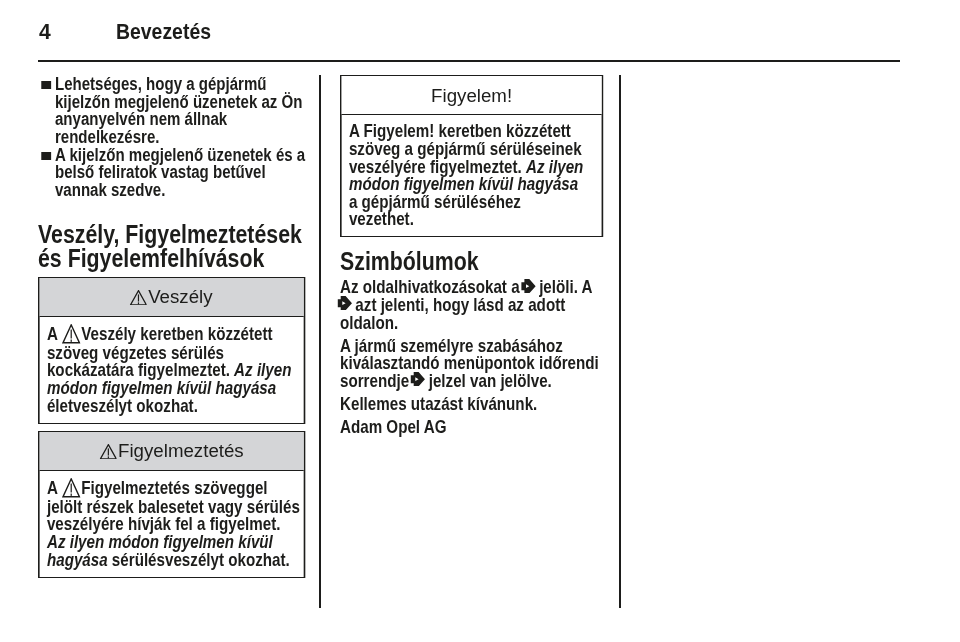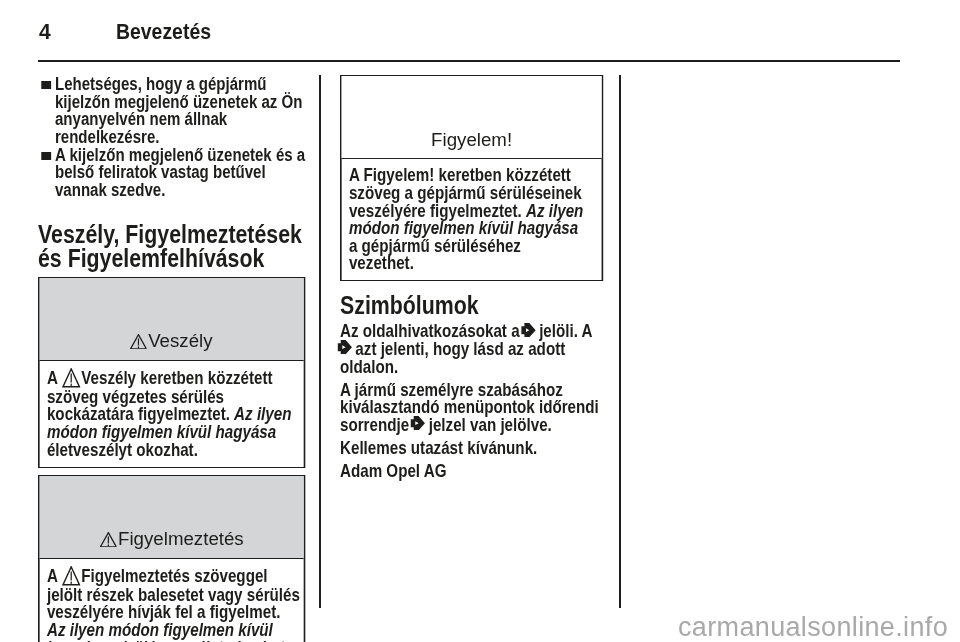--- a/index.html
+++ b/index.html
@@ -31,21 +31,21 @@
                 line-height:17.6px;margin:0 0 0.4px 0;}
   ul.bullets li .bsq{position:absolute;left:3.6px;top:5.8px;width:12.2px;height:8px;background:#1d1d1b;}
 
   
   h2.sect{font-size:26px;font-weight:bold;margin:23px 0 5.5px 0;line-height:24.9px;}
 
   
   .box{border-top:1.8px solid #1d1d1b;border-bottom:1.8px solid #1d1d1b;border-left:2.1px solid #1d1d1b;border-right:2.1px solid #1d1d1b;}
   .box-hd{background:#d4d5d7;text-align:center;line-height:0;padding:9.5px 0 8.5px 0;white-space:nowrap;}
   .box-hd .hd-inner{display:inline-block;transform:scaleX(1.2195);transform-origin:center center;
-          font-size:18.7px;font-weight:normal;line-height:20px;white-space:nowrap;margin-top:44px;}
+          font-size:18.7px;font-weight:normal;line-height:20px;white-space:nowrap;}
   .box-hd.white{background:#ffffff;}
   .box-bd{border-top:1.8px solid #1d1d1b;font-size:18.5px;font-weight:bold;
           line-height:17.6px;padding:7.4px 0 8.4px 8.9px;box-sizing:border-box;}
   .col1 .box-bd{width:100%;padding-right:4px;}
   .col2 .box-bd{width:100%;padding-right:22.4px;}
   .tri{display:inline-block;width:17.4px;height:15.6px;vertical-align:-2px;margin-right:1px;}
   .tri svg{display:block;}
   .tri-sm{display:inline-block;width:23px;height:19.6px;vertical-align:-3.4px;margin:0 1px 0 0;}
   .tri-sm svg{display:block;}
 
@@ -131,14 +131,13 @@
     <p class="para"><span>A jármű személyre szabásához kiválasztandó menüpontok időrendi sorrendje </span><span class="arrow"><svg viewBox="0 0 100 100" width="100%" height="100%" preserveAspectRatio="none" aria-hidden="true">
             <path fill="#1d1d1b" fill-rule="evenodd" d="M0 22 L22 22 L22 0 L56 0 L100 50 L56 100 L22 100 L22 78 L0 78 Z M33 37 L33 63 L56 50 Z"></path>
           </svg></span><span> jelzel van jelölve.</span></p>
 
     <p class="para">Kellemes utazást kívánunk.</p>
 
     <p class="para">Adam Opel AG</p>
 
   </div>
 
-  <div class="wm">carmanualsonline.info</div>
 </div>
 
 </body></html>

